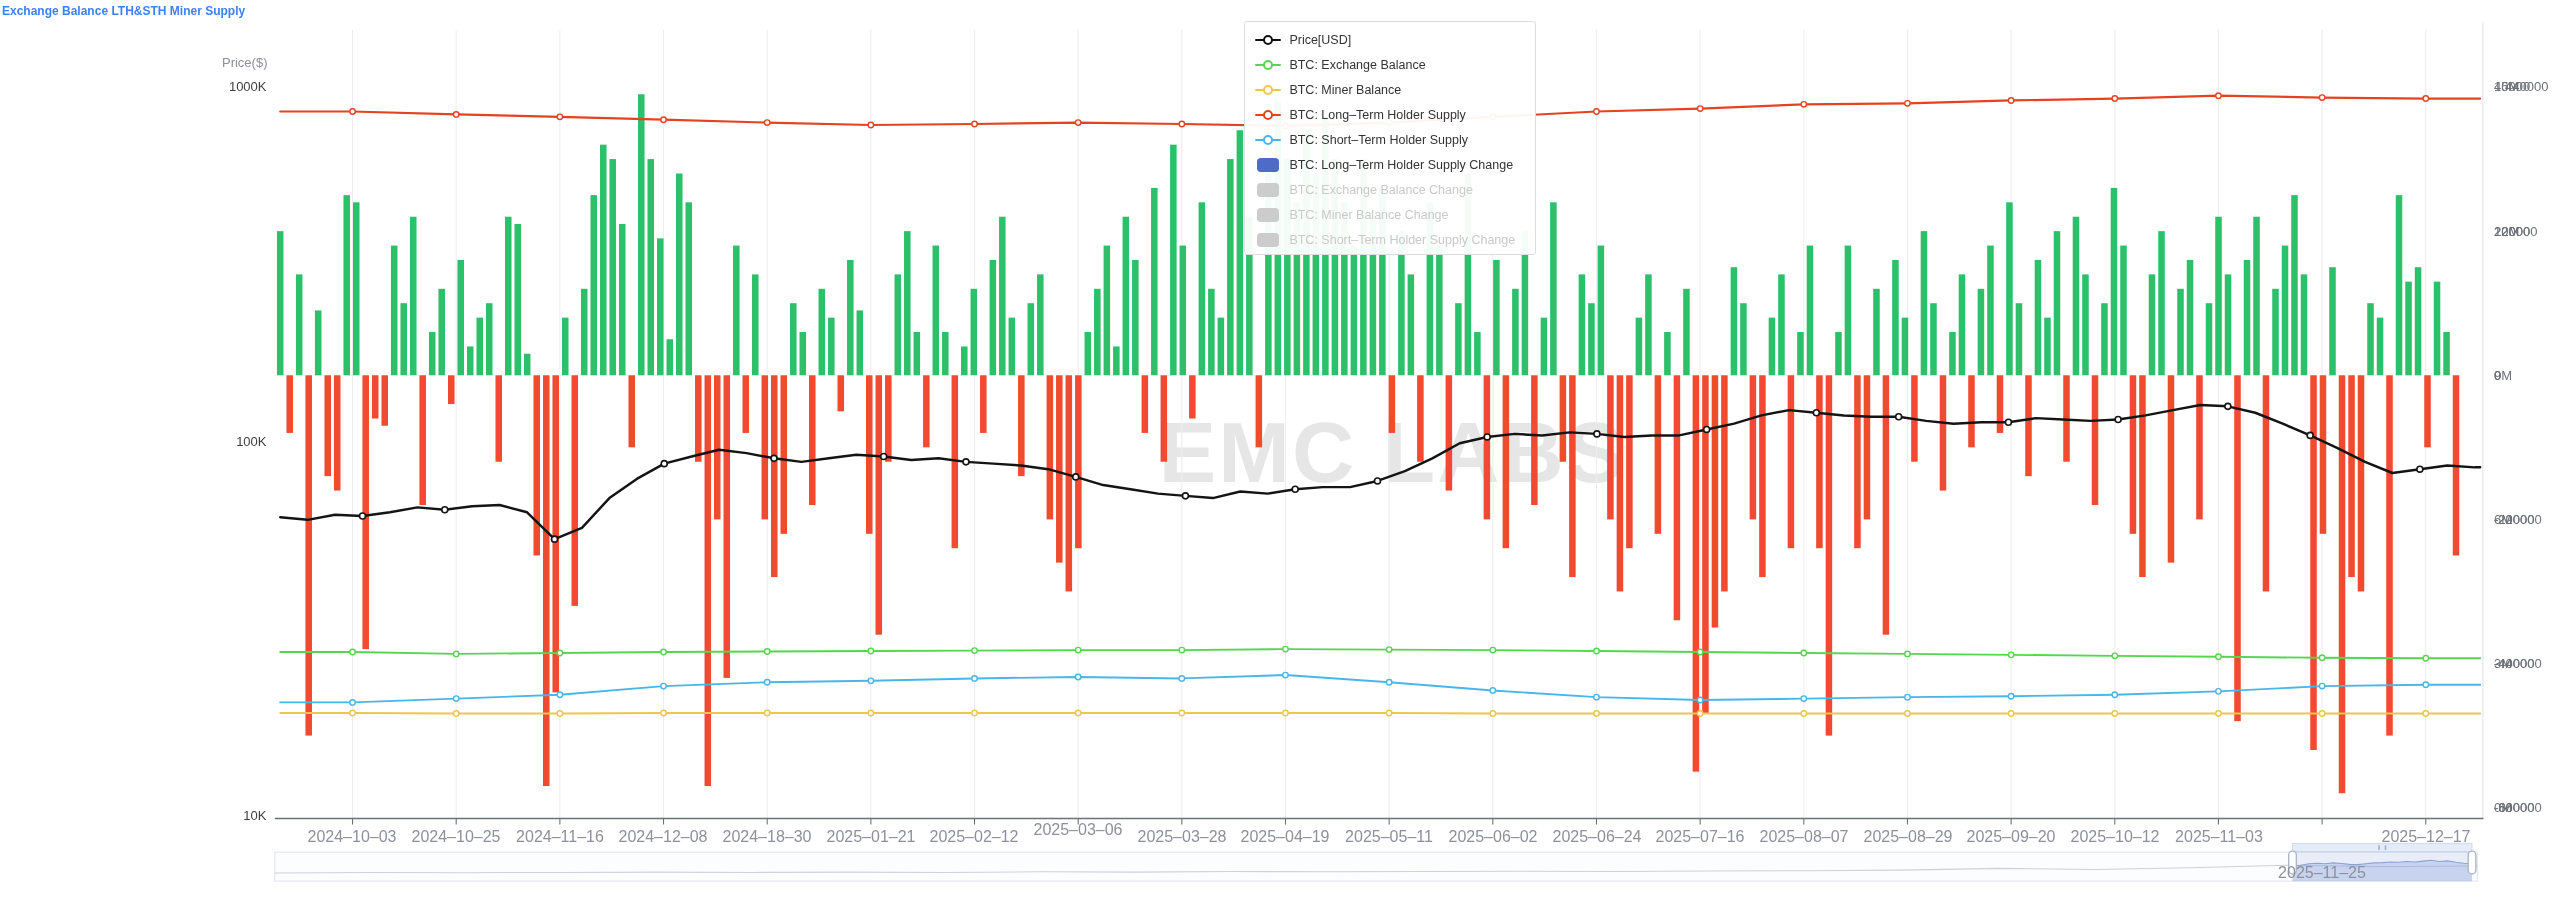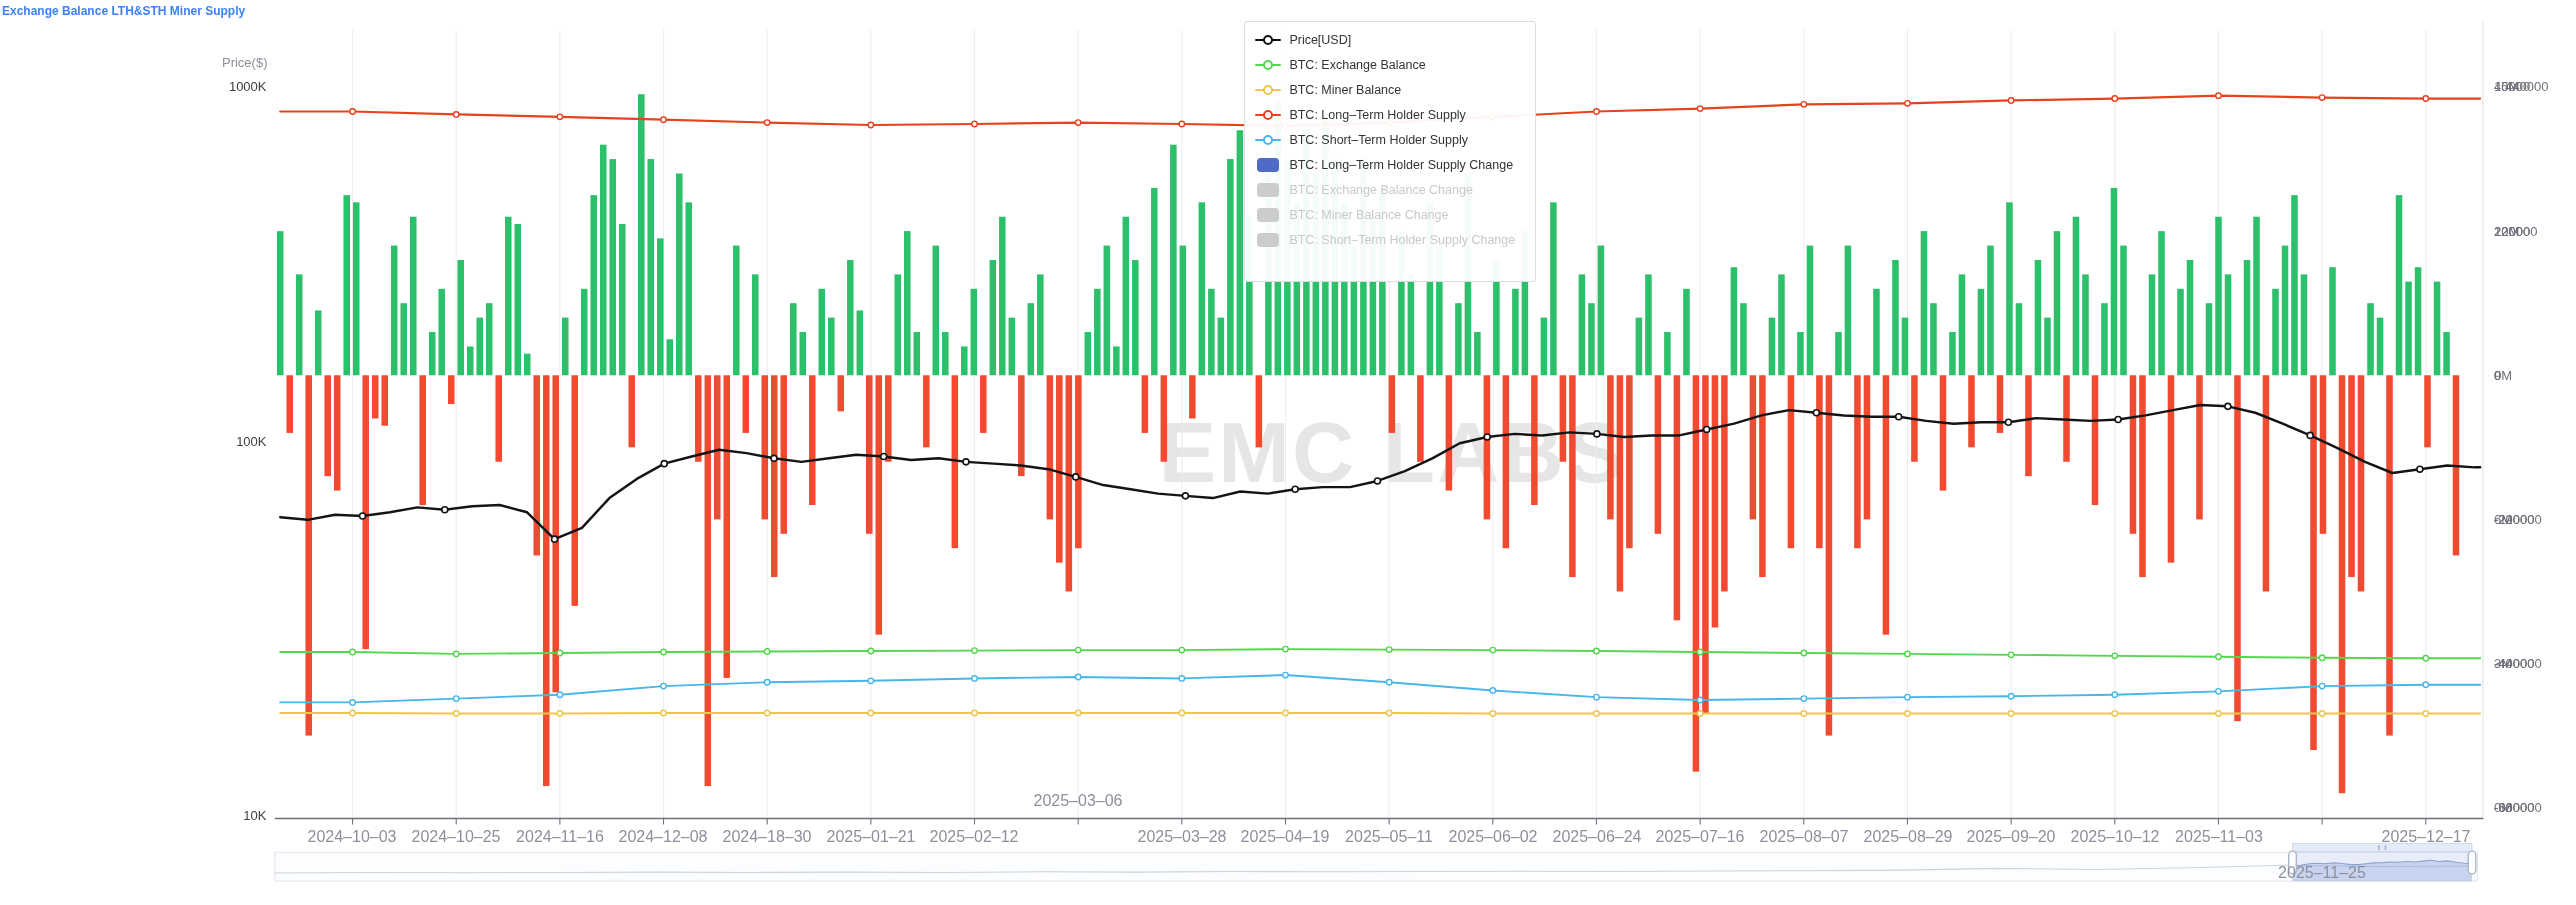--- a/index.html
+++ b/index.html
@@ -7,21 +7,21 @@
   #root{position:relative;width:2576px;height:905px;background:#fff;}
   #watermark{position:absolute;left:1131px;top:403px;width:522px;text-align:center;
     font-size:86px;font-weight:bold;color:#e6e6e6;letter-spacing:2.2px;z-index:0;user-select:none;}
   #plot{position:absolute;left:0;top:0;z-index:1;}
   .txt{position:absolute;z-index:2;}
   #title{left:2px;top:4.4px;font-size:12px;font-weight:bold;color:#3b82f6;}
   #axis-name{width:261px;text-align:right;left:6.5px;top:55px;font-size:13px;color:#8d909a;}
   .ytick{width:260px;text-align:right;left:6.5px;font-size:13px;color:#404040;}
   .xdate{font-size:16px;color:#8d909a;transform:translateX(-50%);white-space:nowrap;}
   .rlabel{position:absolute;font-size:13px;color:#6e7079;white-space:nowrap;}
-  #legend{position:absolute;left:1244px;top:20.7px;width:292px;height:261px;z-index:3;
+  #legend{position:absolute;left:1244px;top:20.7px;width:292px;height:234px;z-index:3;
     background:rgba(255,255,255,0.95);border:0.5px solid #dcdce4;border-radius:2.7px;box-sizing:border-box;padding:5.4px 0 0 9.8px;}
   .lg-item{display:flex;align-items:center;height:25px;cursor:pointer;}
   .lg-sym{position:relative;width:27px;height:14px;flex:0 0 27px;margin-right:7.6px;}
   .lg-linebar{position:absolute;left:0.5px;top:6px;width:26px;height:2.2px;border-radius:1.1px;}
   .lg-circ{position:absolute;left:8.7px;top:2.2px;width:6px;height:6px;background:#fff;border:2.2px solid #000;border-radius:50%;}
   .lg-rect{position:absolute;left:2.2px;top:0px;width:22px;height:14px;border-radius:3.8px;}
   .lg-label{font-size:12.5px;color:#333;white-space:nowrap;}
   .lg-item.off .lg-label{color:#c9c9c9;}
 </style>
 </head>
@@ -453,21 +453,21 @@
       <div class="rlabel" style="left: 2494px; top: 800px;">-660000</div>
     </div>
   <div id="xdates">
       <div class="txt xdate" style="left: 352px; top: 828px;">2024–10–03</div>
       <div class="txt xdate" style="left: 456px; top: 828px;">2024–10–25</div>
       <div class="txt xdate" style="left: 560px; top: 828px;">2024–11–16</div>
       <div class="txt xdate" style="left: 663px; top: 828px;">2024–12–08</div>
       <div class="txt xdate" style="left: 767px; top: 828px;">2024–18–30</div>
       <div class="txt xdate" style="left: 871px; top: 828px;">2025–01–21</div>
       <div class="txt xdate" style="left: 974px; top: 828px;">2025–02–12</div>
-      <div class="txt xdate" style="left: 1078px; top: 792px;">2025–03–06</div>
+      <div class="txt xdate" style="left: 1078px; top: 821px;">2025–03–06</div>
       <div class="txt xdate" style="left: 1182px; top: 828px;">2025–03–28</div>
       <div class="txt xdate" style="left: 1285px; top: 828px;">2025–04–19</div>
       <div class="txt xdate" style="left: 1389px; top: 828px;">2025–05–11</div>
       <div class="txt xdate" style="left: 1493px; top: 828px;">2025–06–02</div>
       <div class="txt xdate" style="left: 1597px; top: 828px;">2025–06–24</div>
       <div class="txt xdate" style="left: 1700px; top: 828px;">2025–07–16</div>
       <div class="txt xdate" style="left: 1804px; top: 828px;">2025–08–07</div>
       <div class="txt xdate" style="left: 1908px; top: 828px;">2025–08–29</div>
       <div class="txt xdate" style="left: 2011px; top: 828px;">2025–09–20</div>
       <div class="txt xdate" style="left: 2115px; top: 828px;">2025–10–12</div>

